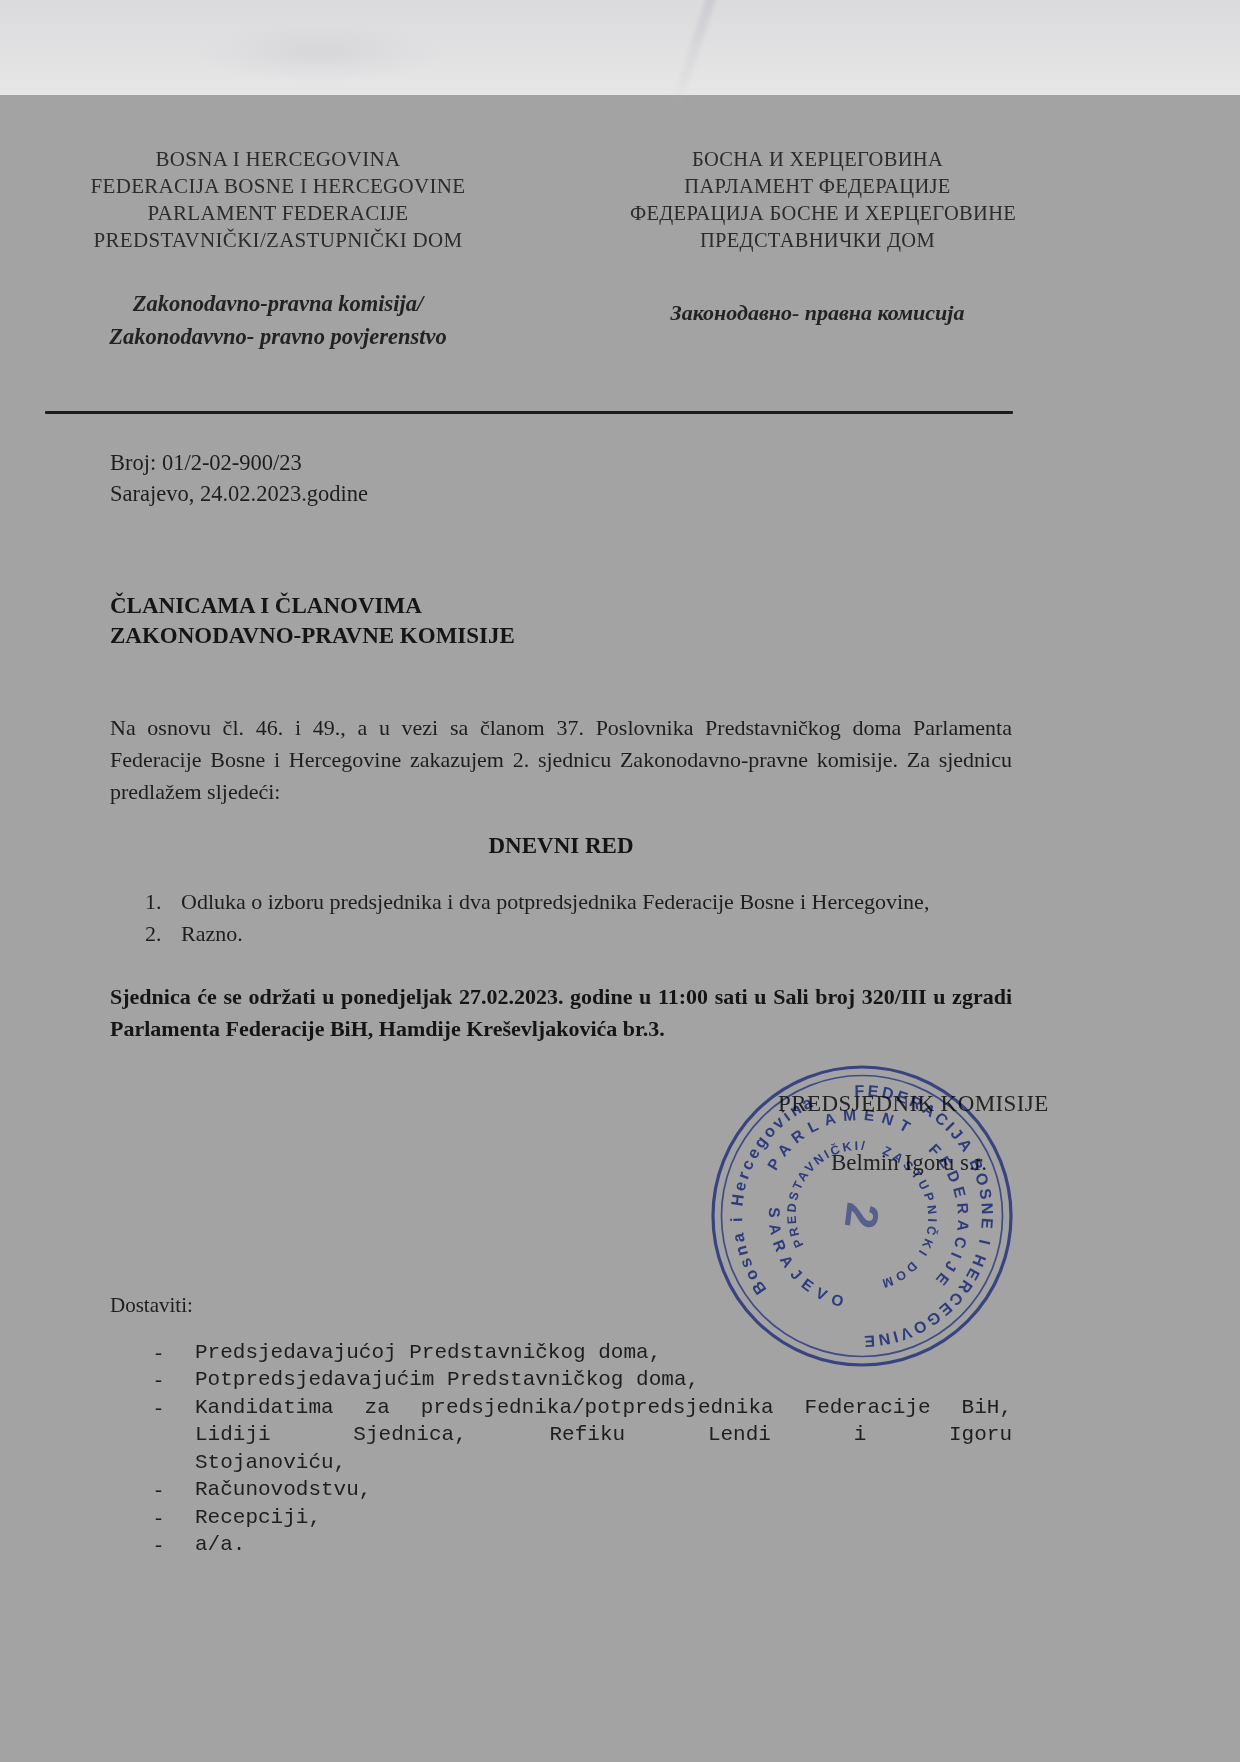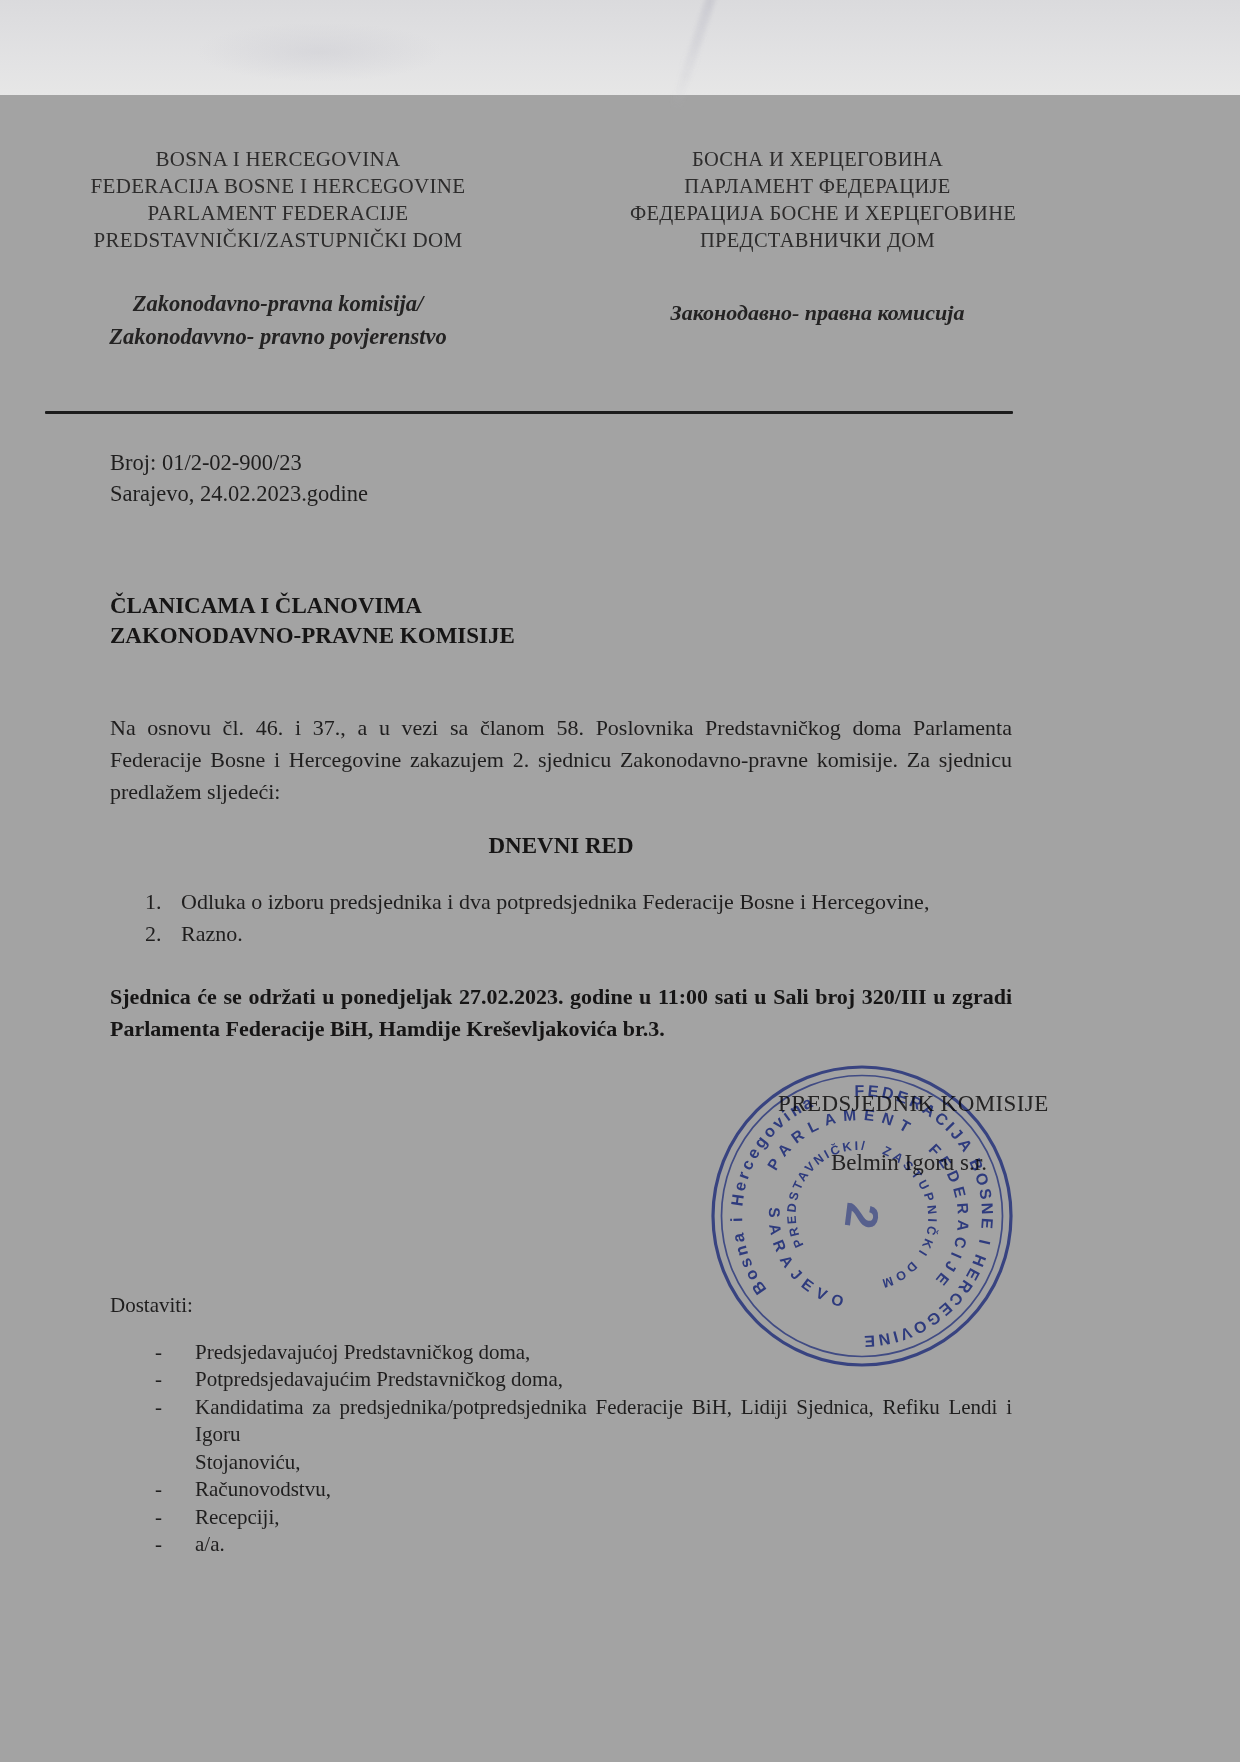--- a/index.html
+++ b/index.html
@@ -35,21 +35,21 @@
   .agenda-num{width:36px;flex:0 0 36px;}
   .agenda-text{flex:1;}
   .schedule{left:110px;top:981px;width:902px;font-size:22px;line-height:32px;
     font-weight:bold;text-align:justify;color:#161515;}
   .sig-role{left:778px;top:1091px;font-size:23px;letter-spacing:.4px;color:#242323;}
   .sig-name{left:831px;top:1150px;font-size:23px;color:#242323;}
   .dist{left:110px;top:1292px;width:902px;font-size:21px;line-height:27.5px;}
   .dist-label{margin-bottom:19px;}
   .dist-row{display:flex;margin-left:45px;}
   .dist-dash{flex:0 0 40px;}
-  .dist-text{flex:1;}
+  .dist-text{flex:1;font-family:Liberation Mono, monospace;}
   .force-just{text-align:justify;text-align-last:justify;}
   
   .stamp{left:706px;top:1060px;width:312px;height:312px;mix-blend-mode:multiply;opacity:.93;}
   .stamp text{font-family:"Liberation Sans","DejaVu Sans",sans-serif;font-weight:bold;}
 </style>
 </head>
 <body>
 
 <div id="page">
 
@@ -83,21 +83,21 @@
   <div class="abs meta">
     <div>Broj: 01/2-02-900/23</div>
     <div>Sarajevo, 24.02.2023.godine</div>
   </div>
 
   <div class="abs addressee">
     <div>ČLANICAMA I ČLANOVIMA</div>
     <div>ZAKONODAVNO-PRAVNE KOMISIJE</div>
   </div>
 
-  <div class="abs intro">Na osnovu čl. 46. i 37., a u vezi sa članom 58.  Poslovnika Predstavničkog doma Parlamenta Federacije Bosne i Hercegovine zakazujem 2. sjednicu Zakonodavno-pravne komisije. Za sjednicu predlažem sljedeći:</div>
+  <div class="abs intro">Na osnovu čl. 46. i 49., a u vezi sa članom 37.  Poslovnika Predstavničkog doma Parlamenta Federacije Bosne i Hercegovine zakazujem 2. sjednicu Zakonodavno-pravne komisije. Za sjednicu predlažem sljedeći:</div>
 
   <div class="abs agenda-title">DNEVNI RED</div>
   <div class="abs agenda">
     <div class="agenda-row">
       <div class="agenda-num">1.</div>
       <div class="agenda-text">Odluka o izboru predsjednika i dva potpredsjednika Federacije Bosne i Hercegovine,</div>
     </div>
     <div class="agenda-row">
       <div class="agenda-num">2.</div>
       <div class="agenda-text">Razno.</div>

